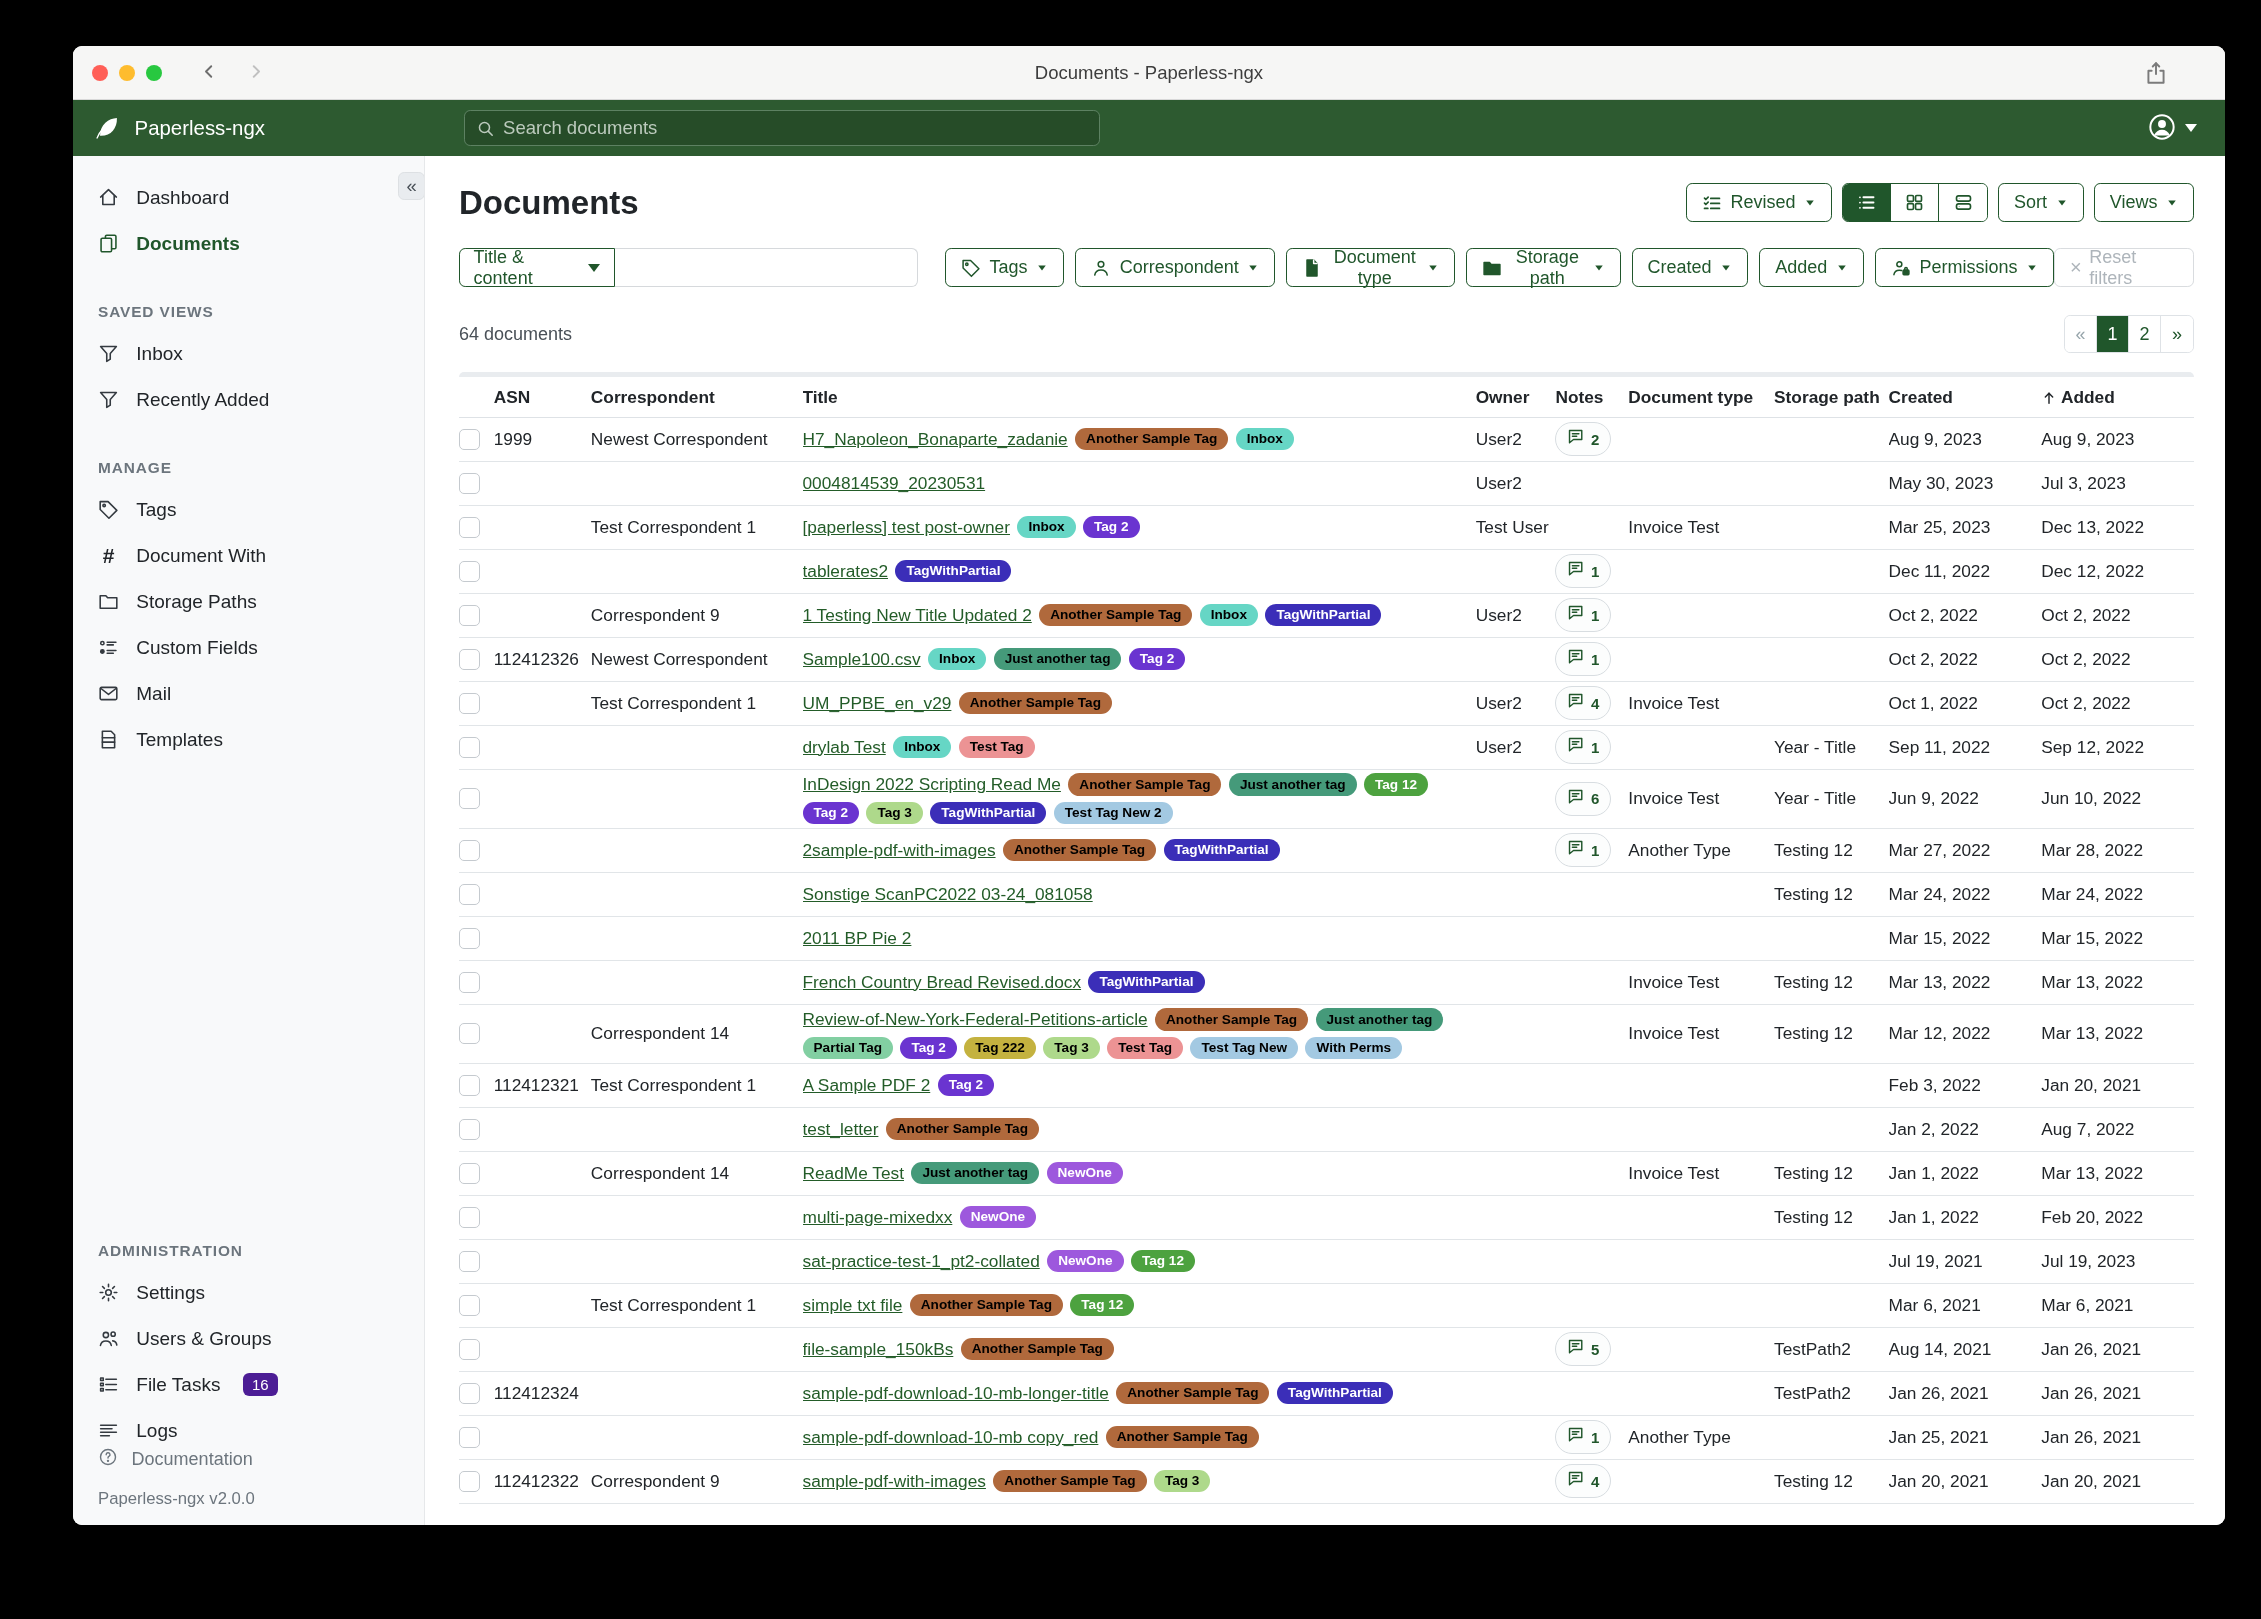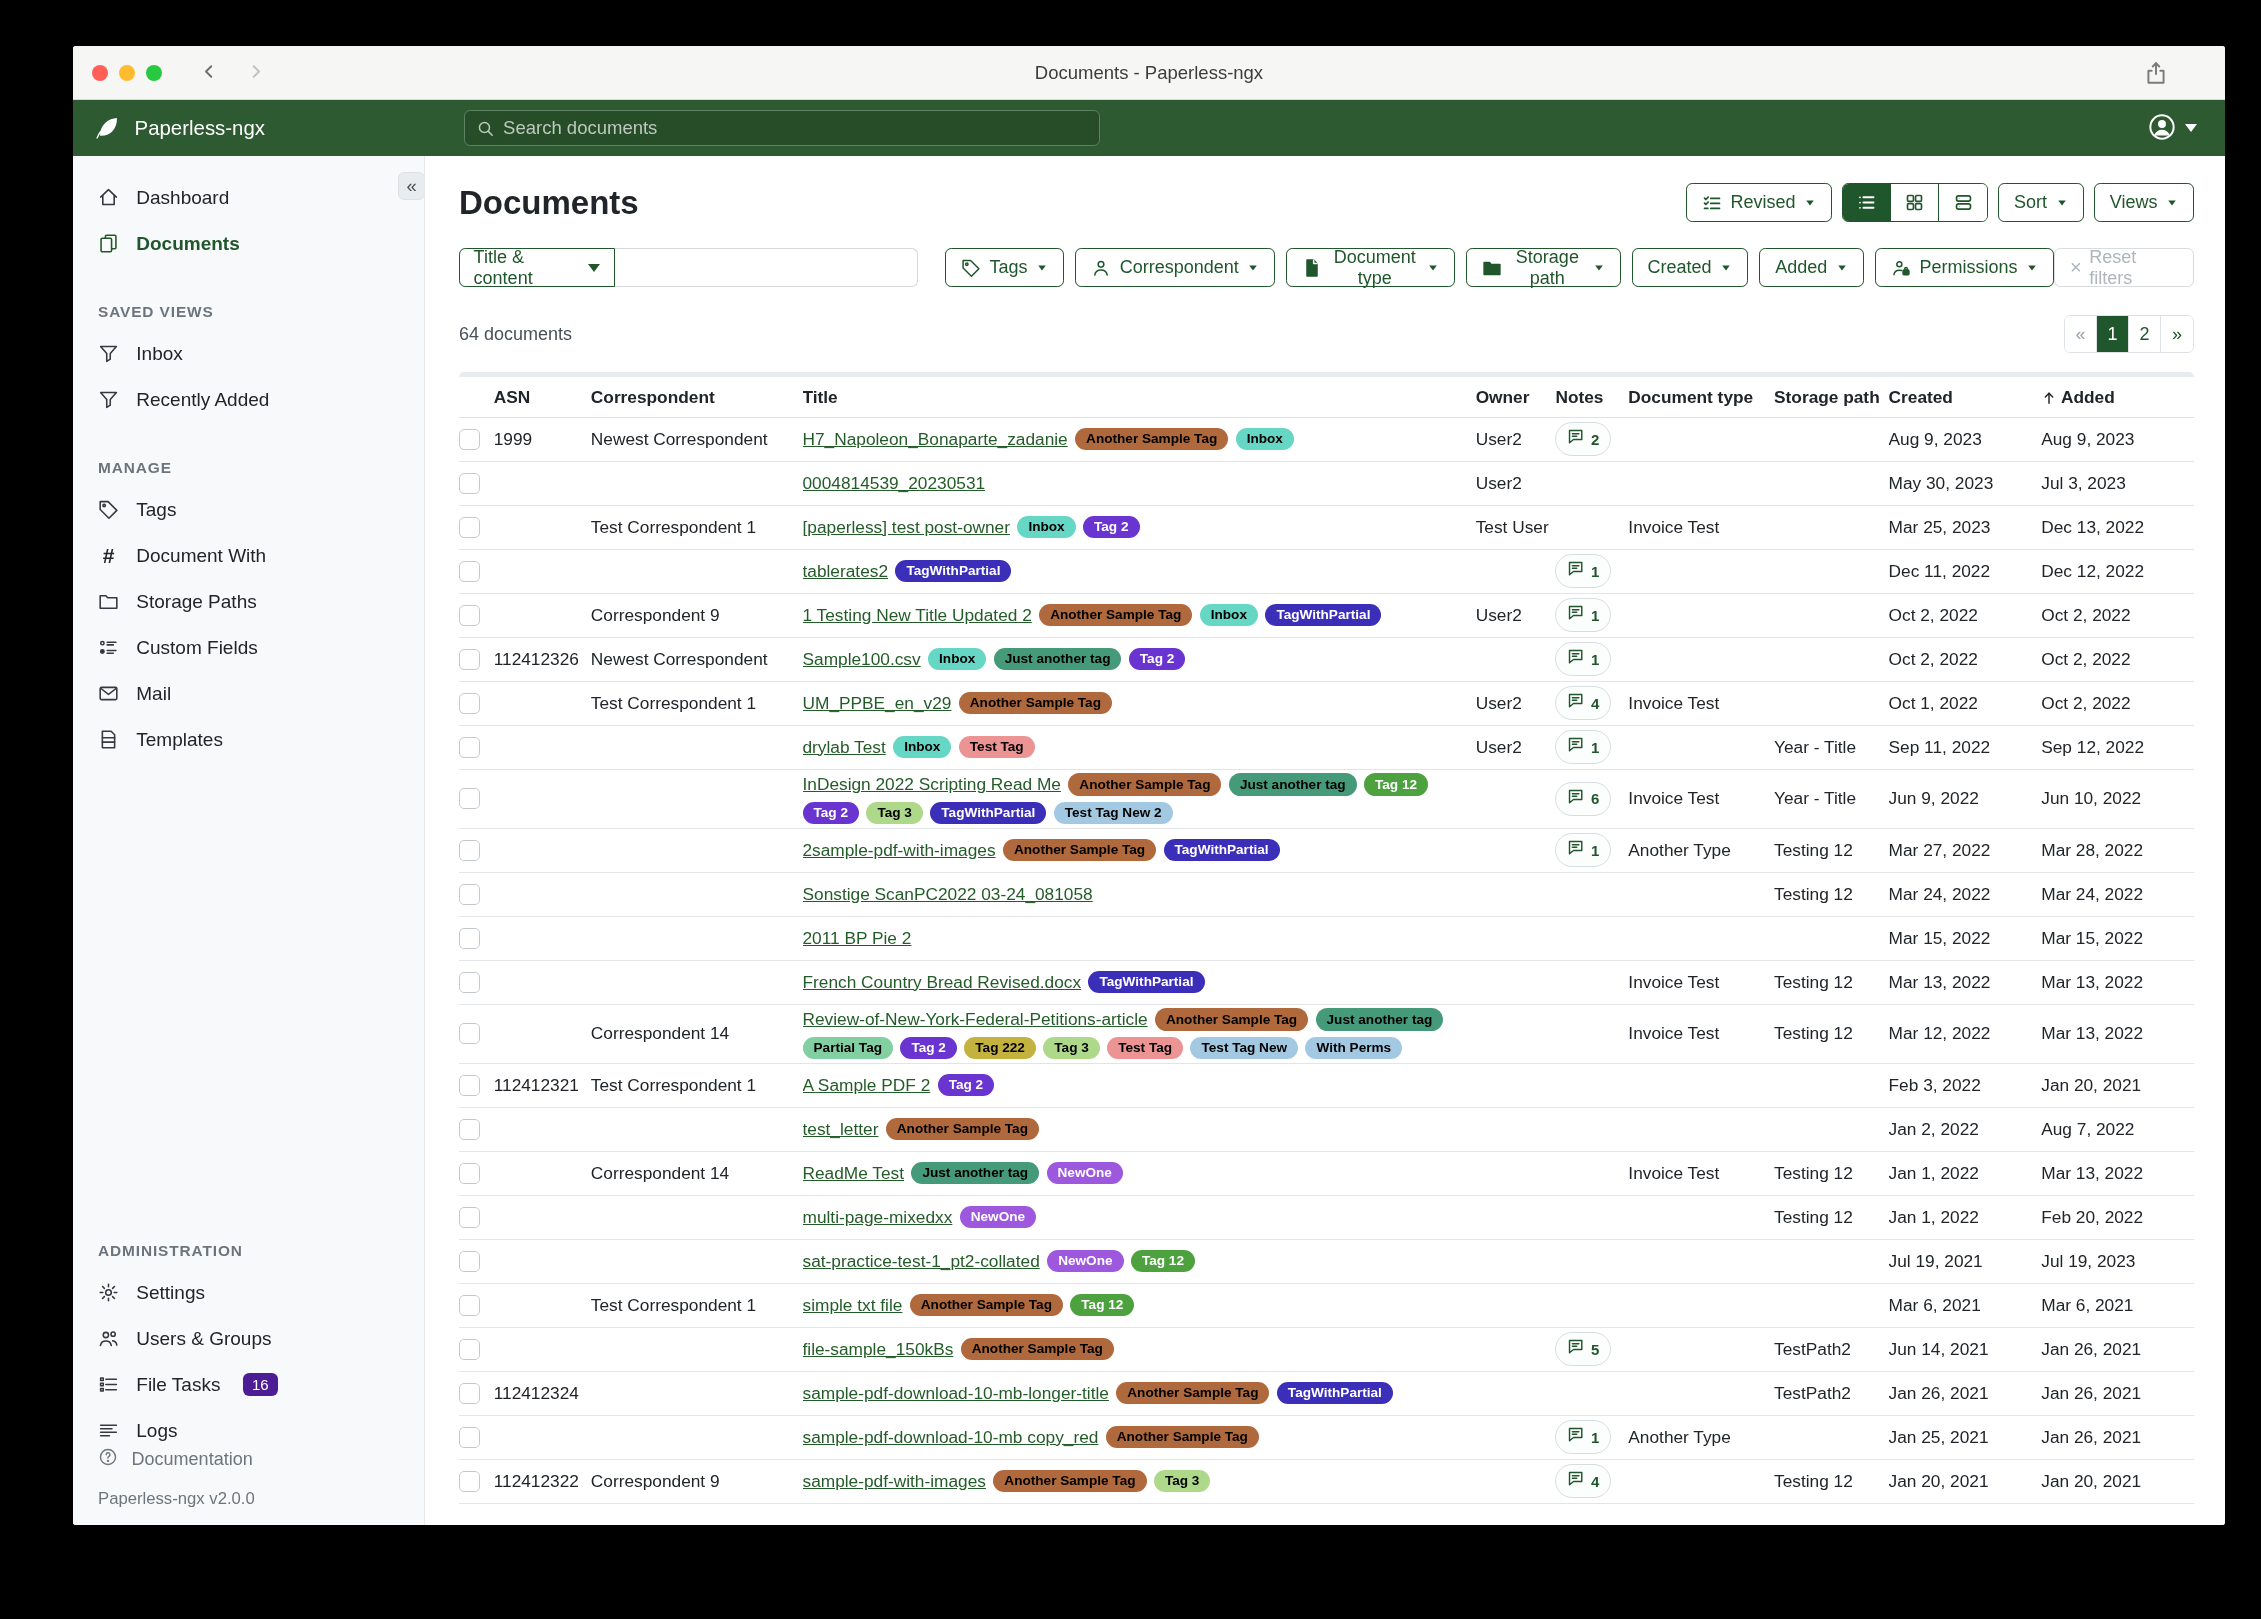--- a/index.html
+++ b/index.html
@@ -1,19 +1,19 @@
 <!DOCTYPE html>
 <html style="font-size:10px"><head>
 <meta charset="utf-8">
 <style>
   * { margin:0; padding:0; box-sizing:border-box; }
   html,body { width:2261px; height:1619px; background:#000; font-family:"Liberation Sans", sans-serif; overflow:hidden; }
 
   .window { position:absolute; left:73px; top:46px; width:2152px; height:1479px;
-            border-radius:3px; overflow:hidden; background:#fff; display:flex; flex-direction:column; }
+            border-radius:9px; overflow:hidden; background:#fff; display:flex; flex-direction:column; }
 
   
   .titlebar { height:54px; background:#f6f6f5; border-bottom:0.6px solid #d8d8d8;
               display:flex; align-items:center; position:relative; flex:none; }
   .traffic { display:flex; gap:11px; margin-left:18.5px; }
   .light { width:16px; height:16px; border-radius:50%; }
   .light.red{ background:#ff5f57; } .light.yellow{ background:#febc2e; } .light.green{ background:#28c840; }
   .nav-chevrons { display:flex; gap:25px; margin-left:37px; align-items:center; }
   .nav-chevrons svg { width:21px; height:21px; }
   .tb-title { position:absolute; left:0; right:0; text-align:center; font-size:18.5px; color:#3d3d3d; font-weight:500; }
@@ -919,21 +919,21 @@
               <div class="cell c-owner"></div>
               <div class="cell c-notes"><span class="notesbadge">
                   <span><svg viewBox="0 0 24 24" fill="none" stroke="currentColor" stroke-width="2" stroke-linecap="round" stroke-linejoin="round">
                       <path d="M3.5 3.5h17V16H9l-5.5 4.5V3.5z"></path>
                       <path d="M7.5 8h9M7.5 11.5h6"></path>
                     </svg></span>
                   <span class="n">5</span>
                 </span></div>
               <div class="cell c-dtype"></div>
               <div class="cell c-spath">TestPath2</div>
-              <div class="cell c-created">Jun 14, 2021</div>
+              <div class="cell c-created">Aug 14, 2021</div>
               <div class="cell c-added">Jan 26, 2021</div>
             </div>
             <div class="row">
               <div class="cell c-cb">
                 <div class="checkbox"></div>
               </div>
               <div class="cell c-asn">112412324</div>
               <div class="cell c-corr"></div>
               <div class="cell c-title titlecell">
                 <a class="doclink">sample-pdf-download-10-mb-longer-title</a>

